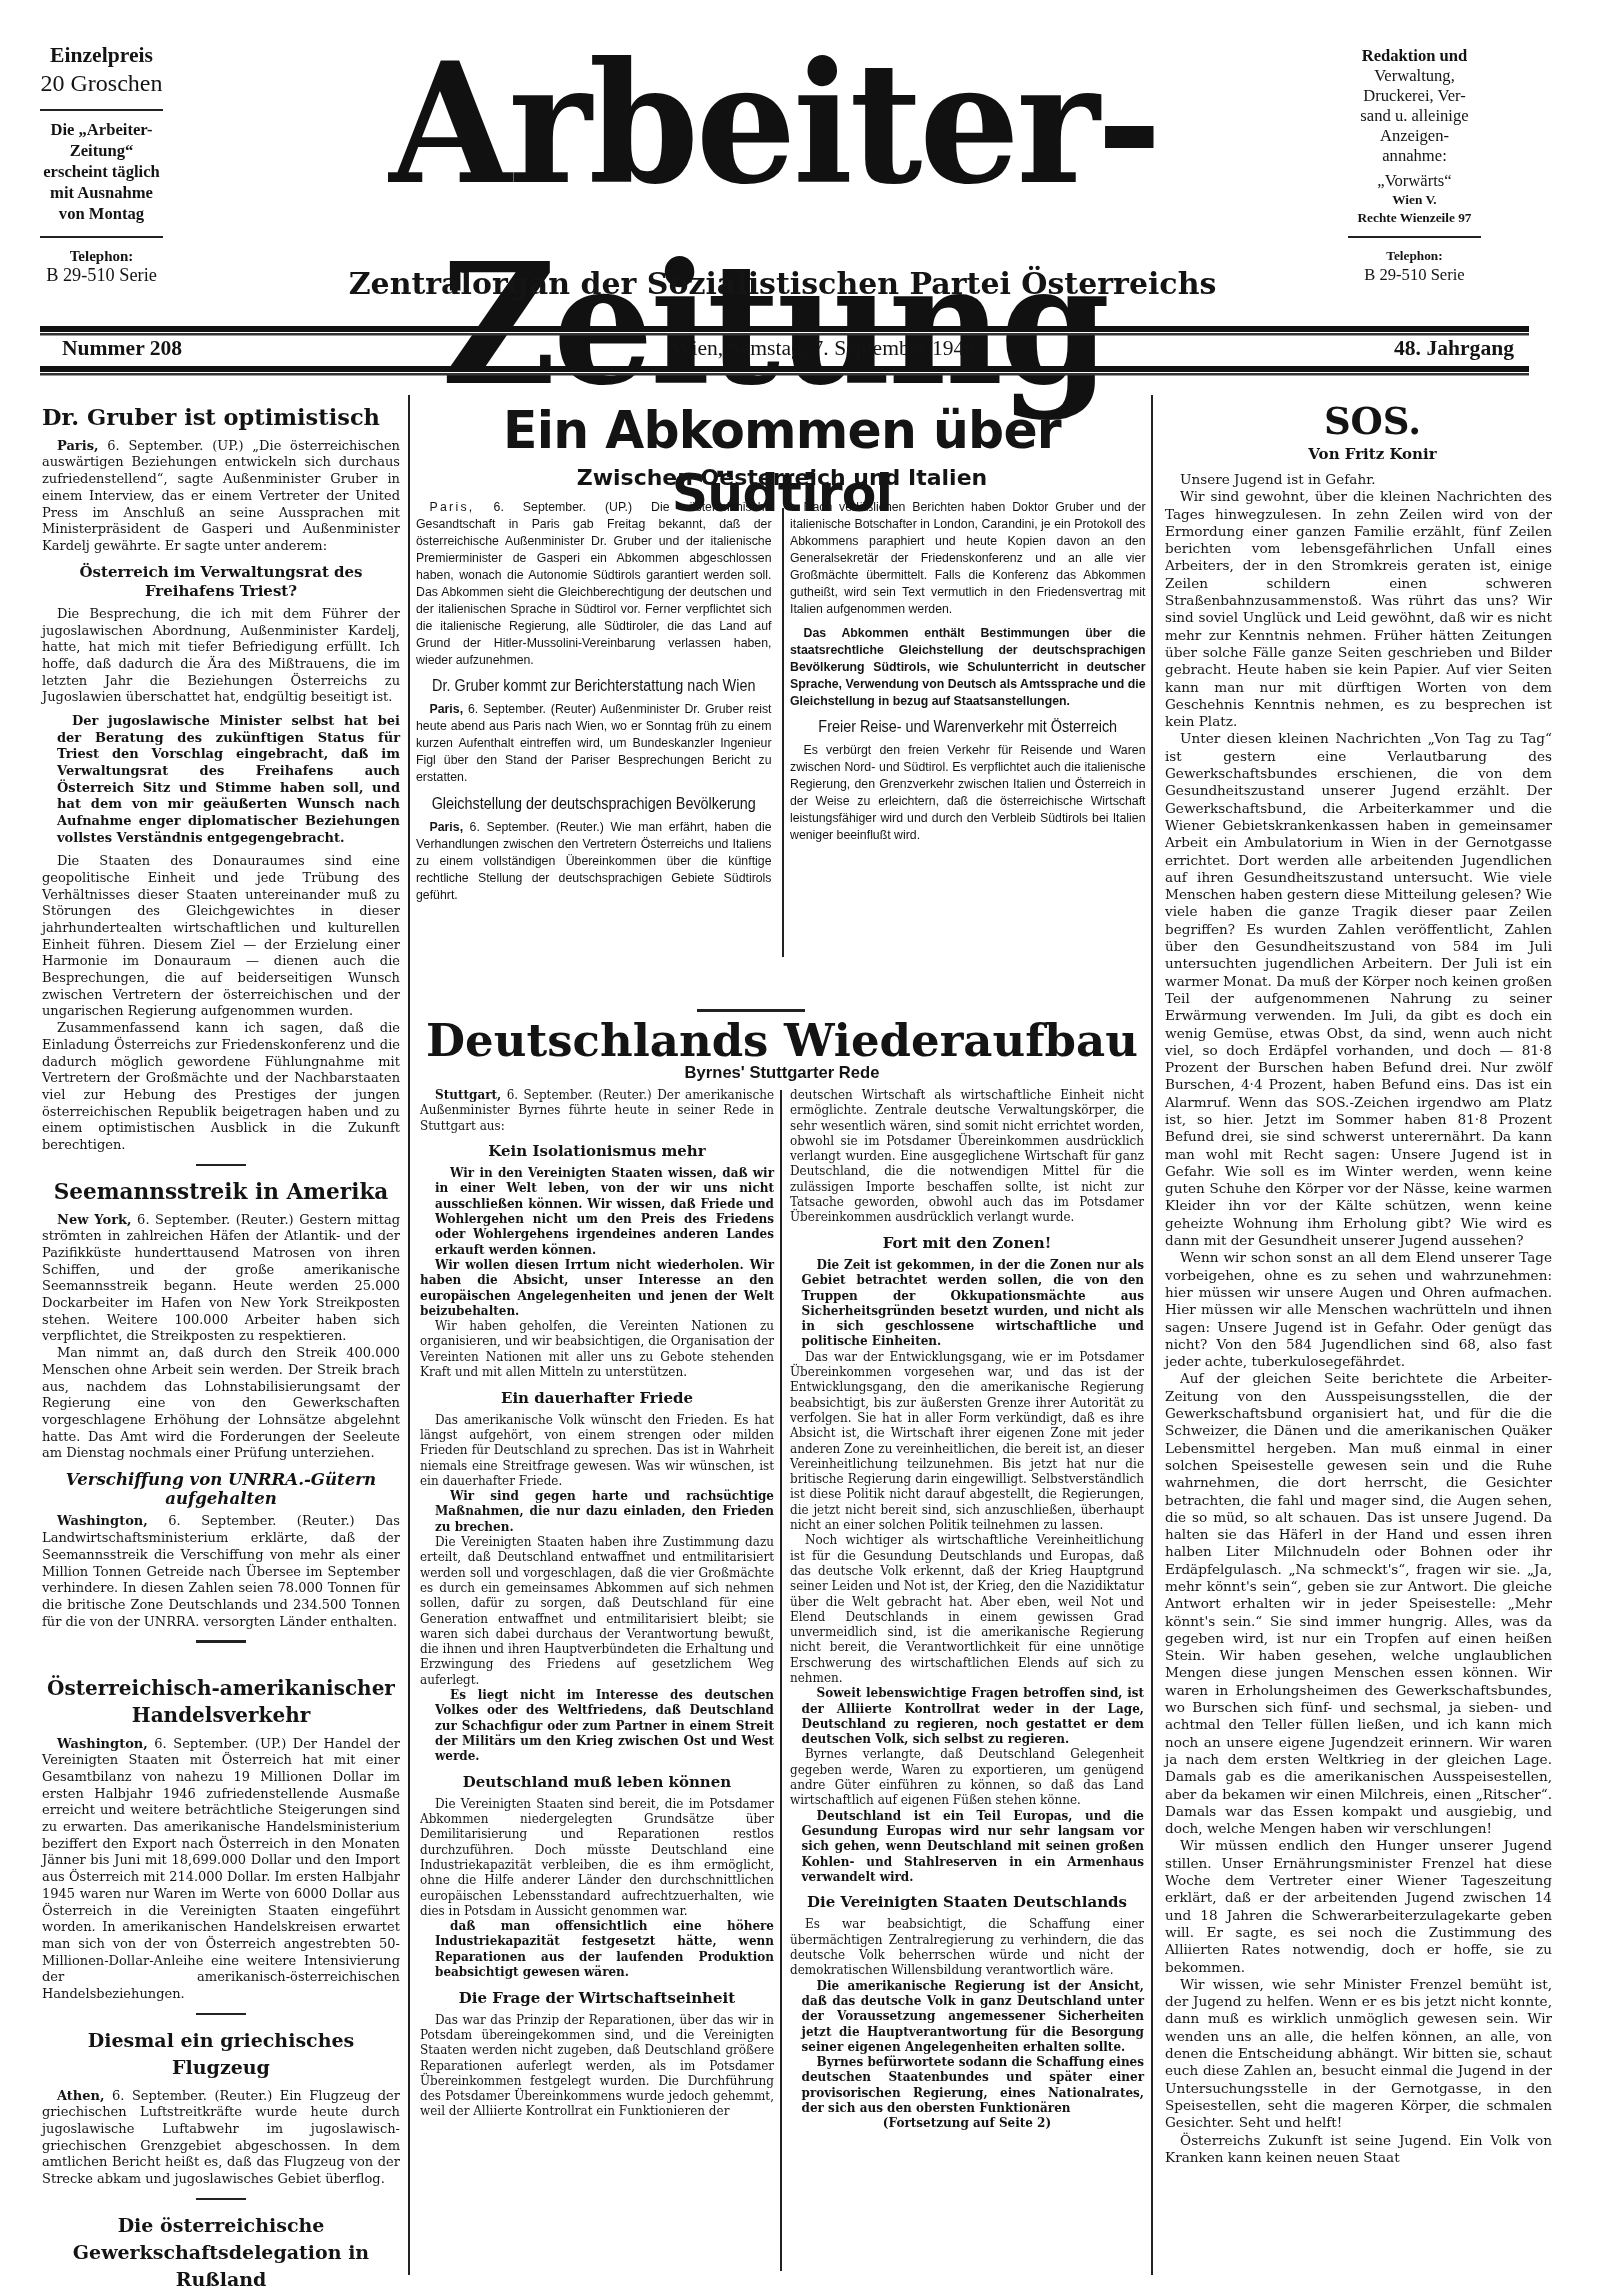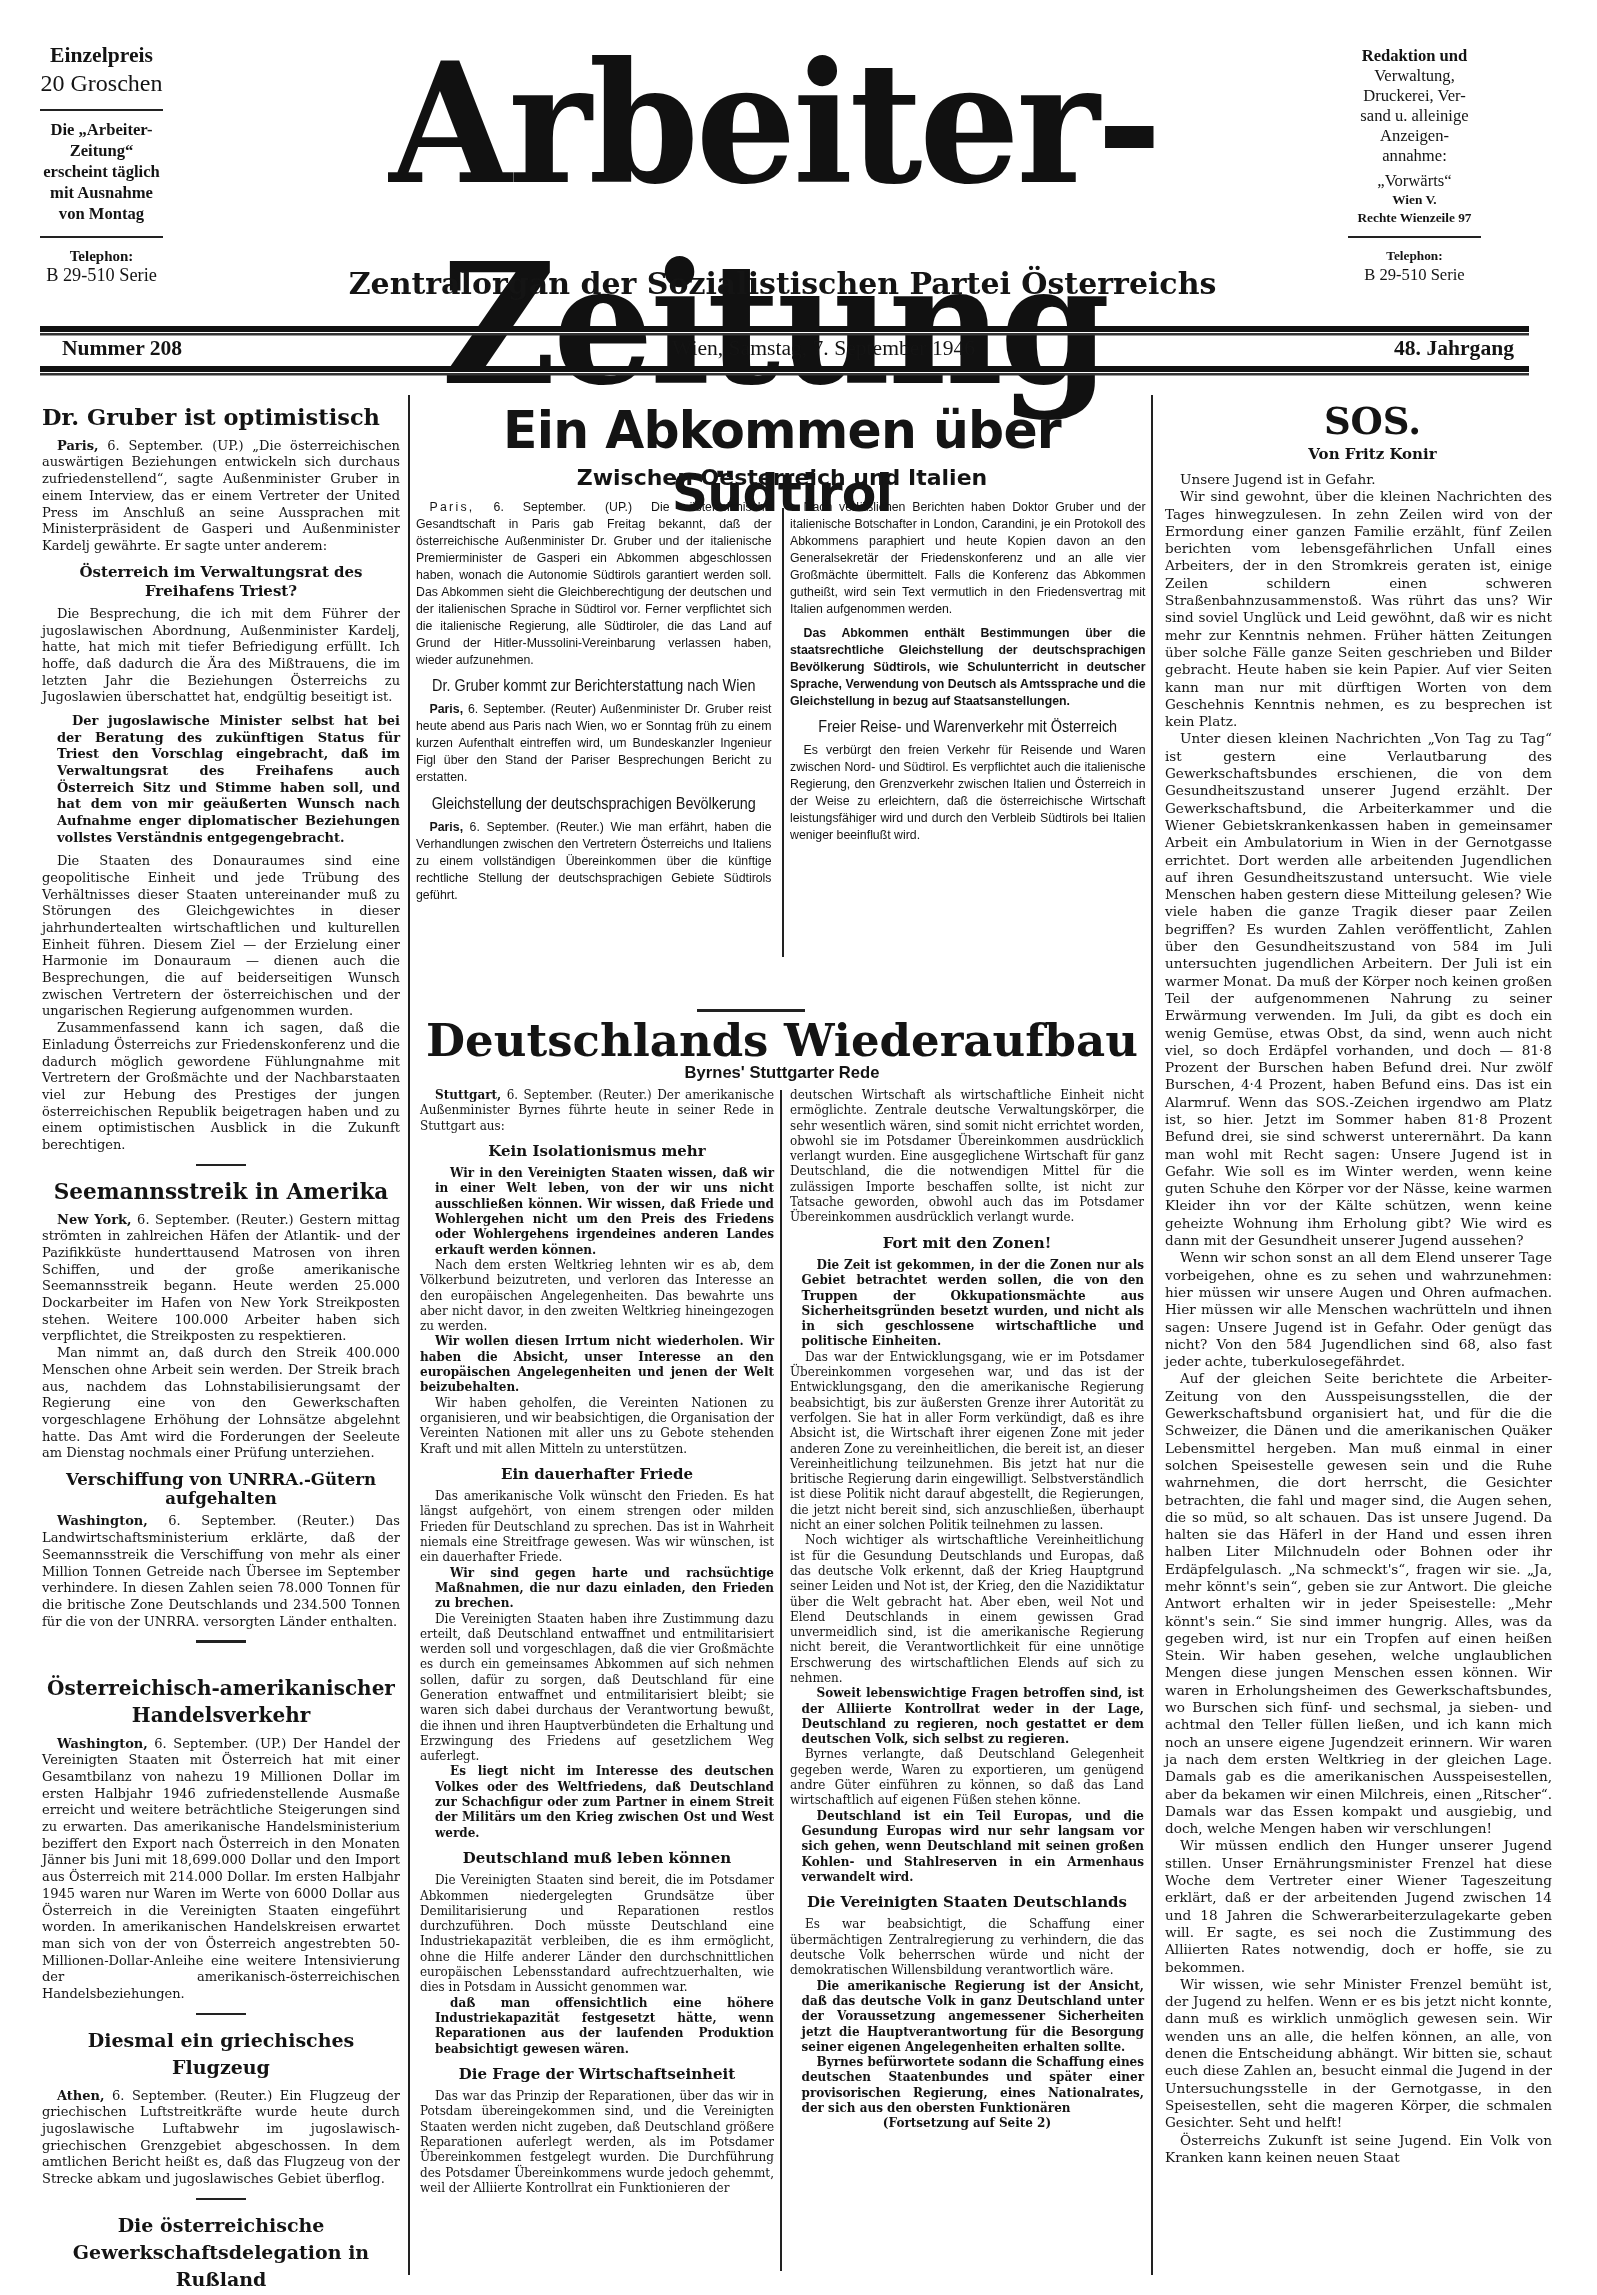--- a/index.html
+++ b/index.html
@@ -95,21 +95,21 @@
     <p>Die Staaten des Donauraumes sind eine geopolitische Einheit und jede Trübung des Verhältnisses dieser Staaten untereinander muß zu Störungen des Gleichgewichtes in dieser jahrhundertealten wirtschaftlichen und kulturellen Einheit führen. Diesem Ziel — der Erzielung einer Harmonie im Donauraum — dienen auch die Besprechungen, die auf beiderseitigen Wunsch zwischen Vertretern der österreichischen und der ungarischen Regierung aufgenommen wurden.</p>
     <p>Zusammenfassend kann ich sagen, daß die Einladung Österreichs zur Friedenskonferenz und die dadurch möglich gewordene Fühlungnahme mit Vertretern der Großmächte und der Nachbarstaaten viel zur Hebung des Prestiges der jungen österreichischen Republik beigetragen haben und zu einem optimistischen Ausblick in die Zukunft berechtigen.</p>
   </article>
   <div class="sep"></div>
   <article>
     <div class="h2">Seemannsstreik in Amerika</div>
     <p><span class="dateline">New York,</span><span> 6. September. (Reuter.) Gestern mittag strömten in zahlreichen Häfen der Atlantik- und der Pazifikküste hunderttausend Matrosen von ihren Schiffen, und der große amerikanische Seemannsstreik begann. Heute werden 25.000 Dockarbeiter im Hafen von New York Streikposten stehen. Weitere 100.000 Arbeiter haben sich verpflichtet, die Streikposten zu respektieren.</span></p>
     <p>Man nimmt an, daß durch den Streik 400.000 Menschen ohne Arbeit sein werden. Der Streik brach aus, nachdem das Lohnstabilisierungsamt der Regierung eine von den Gewerkschaften vorgeschlagene Erhöhung der Lohnsätze abgelehnt hatte. Das Amt wird die Forderungen der Seeleute am Dienstag nochmals einer Prüfung unterziehen.</p>
   </article>
   <article>
-    <div class="h3" style="font-size:16.6px;">Verschiffung von UNRRA.-Gütern aufgehalten</div>
+    <div class="h3" style="font-size:16.6px;font-style:italic;">Verschiffung von UNRRA.-Gütern aufgehalten</div>
     <p><span class="dateline">Washington,</span><span> 6. September. (Reuter.) Das Landwirtschaftsministerium erklärte, daß der Seemannsstreik die Verschiffung von mehr als einer Million Tonnen Getreide nach Übersee im September verhindere. In diesen Zahlen seien 78.000 Tonnen für die britische Zone Deutschlands und 234.500 Tonnen für die von der UNRRA. versorgten Länder enthalten.</span></p>
   </article>
   <div class="sep"></div>
   <article>
     <div class="h2" style="font-size:20px;margin-top:32px;">Österreichisch-amerikanischer Handelsverkehr</div>
     <p><span class="dateline">Washington,</span><span> 6. September. (UP.) Der Handel der Vereinigten Staaten mit Österreich hat mit einer Gesamtbilanz von nahezu 19 Millionen Dollar im ersten Halbjahr 1946 zufriedenstellende Ausmaße erreicht und weitere beträchtliche Steigerungen sind zu erwarten. Das amerikanische Handelsministerium beziffert den Export nach Österreich in den Monaten Jänner bis Juni mit 18,699.000 Dollar und den Import aus Österreich mit 214.000 Dollar. Im ersten Halbjahr 1945 waren nur Waren im Werte von 6000 Dollar aus Österreich in die Vereinigten Staaten eingeführt worden. In amerikanischen Handelskreisen erwartet man sich von der von Österreich angestrebten 50-Millionen-Dollar-Anleihe eine weitere Intensivierung der amerikanisch-österreichischen Handelsbeziehungen.</span></p>
   </article>
   <div class="sep"></div>
   <article>
     <div class="h2" style="font-size:19px;">Diesmal ein griechisches Flugzeug</div>
@@ -140,21 +140,20 @@
 </div>
 
 <div class="abs wa-rule"></div>
 <div class="abs wa-title">Deutschlands Wiederaufbau</div>
 <div class="abs wa-sub">Byrnes' Stuttgarter Rede</div>
 
 <div class="col" style="left:420px; top:1088px; width:354px; font-size:12px; line-height:15.3px;">
   <p><span class="dateline">Stuttgart,</span><span> 6. September. (Reuter.) Der amerikanische Außenminister Byrnes führte heute in seiner Rede in Stuttgart aus:</span></p>
   <div class="h3">Kein Isolationismus mehr</div>
   <p class="b" style="margin-left:15px;">Wir in den Vereinigten Staaten wissen, daß wir in einer Welt leben, von der wir uns nicht ausschließen können. Wir wissen, daß Friede und Wohlergehen nicht um den Preis des Friedens oder Wohlergehens irgendeines anderen Landes erkauft werden können.</p>
-  <p>Nach dem ersten Weltkrieg lehnten wir es ab, dem Völkerbund beizutreten, und verloren das Interesse an den europäischen Angelegenheiten. Das bewahrte uns aber nicht davor, in den zweiten Weltkrieg hineingezogen zu werden.</p>
   <p class="b" style="">Wir wollen diesen Irrtum nicht wiederholen. Wir haben die Absicht, unser Interesse an den europäischen Angelegenheiten und jenen der Welt beizubehalten.</p>
   <p>Wir haben geholfen, die Vereinten Nationen zu organisieren, und wir beabsichtigen, die Organisation der Vereinten Nationen mit aller uns zu Gebote stehenden Kraft und mit allen Mitteln zu unterstützen.</p>
   <div class="h3">Ein dauerhafter Friede</div>
   <p>Das amerikanische Volk wünscht den Frieden. Es hat längst aufgehört, von einem strengen oder milden Frieden für Deutschland zu sprechen. Das ist in Wahrheit niemals eine Streitfrage gewesen. Was wir wünschen, ist ein dauerhafter Friede.</p>
   <p class="b" style="margin-left:15px;">Wir sind gegen harte und rachsüchtige Maßnahmen, die nur dazu einladen, den Frieden zu brechen.</p>
   <p>Die Vereinigten Staaten haben ihre Zustimmung dazu erteilt, daß Deutschland entwaffnet und entmilitarisiert werden soll und vorgeschlagen, daß die vier Großmächte es durch ein gemeinsames Abkommen auf sich nehmen sollen, dafür zu sorgen, daß Deutschland für eine Generation entwaffnet und entmilitarisiert bleibt; sie waren sich dabei durchaus der Verantwortung bewußt, die ihnen und ihren Hauptverbündeten die Erhaltung und Erzwingung des Friedens auf gesetzlichem Weg auferlegt.</p>
   <p class="b" style="margin-left:15px;">Es liegt nicht im Interesse des deutschen Volkes oder des Weltfriedens, daß Deutschland zur Schachfigur oder zum Partner in einem Streit der Militärs um den Krieg zwischen Ost und West werde.</p>
   <div class="h3">Deutschland muß leben können</div>
   <p>Die Vereinigten Staaten sind bereit, die im Potsdamer Abkommen niedergelegten Grundsätze über Demilitarisierung und Reparationen restlos durchzuführen. Doch müsste Deutschland eine Industriekapazität verbleiben, die es ihm ermöglicht, ohne die Hilfe anderer Länder den durchschnittlichen europäischen Lebensstandard aufrechtzuerhalten, wie dies in Potsdam in Aussicht genommen war.</p>
   <p class="b" style="margin-left:15px;">daß man offensichtlich eine höhere Industriekapazität festgesetzt hätte, wenn Reparationen aus der laufenden Produktion beabsichtigt gewesen wären.</p>

